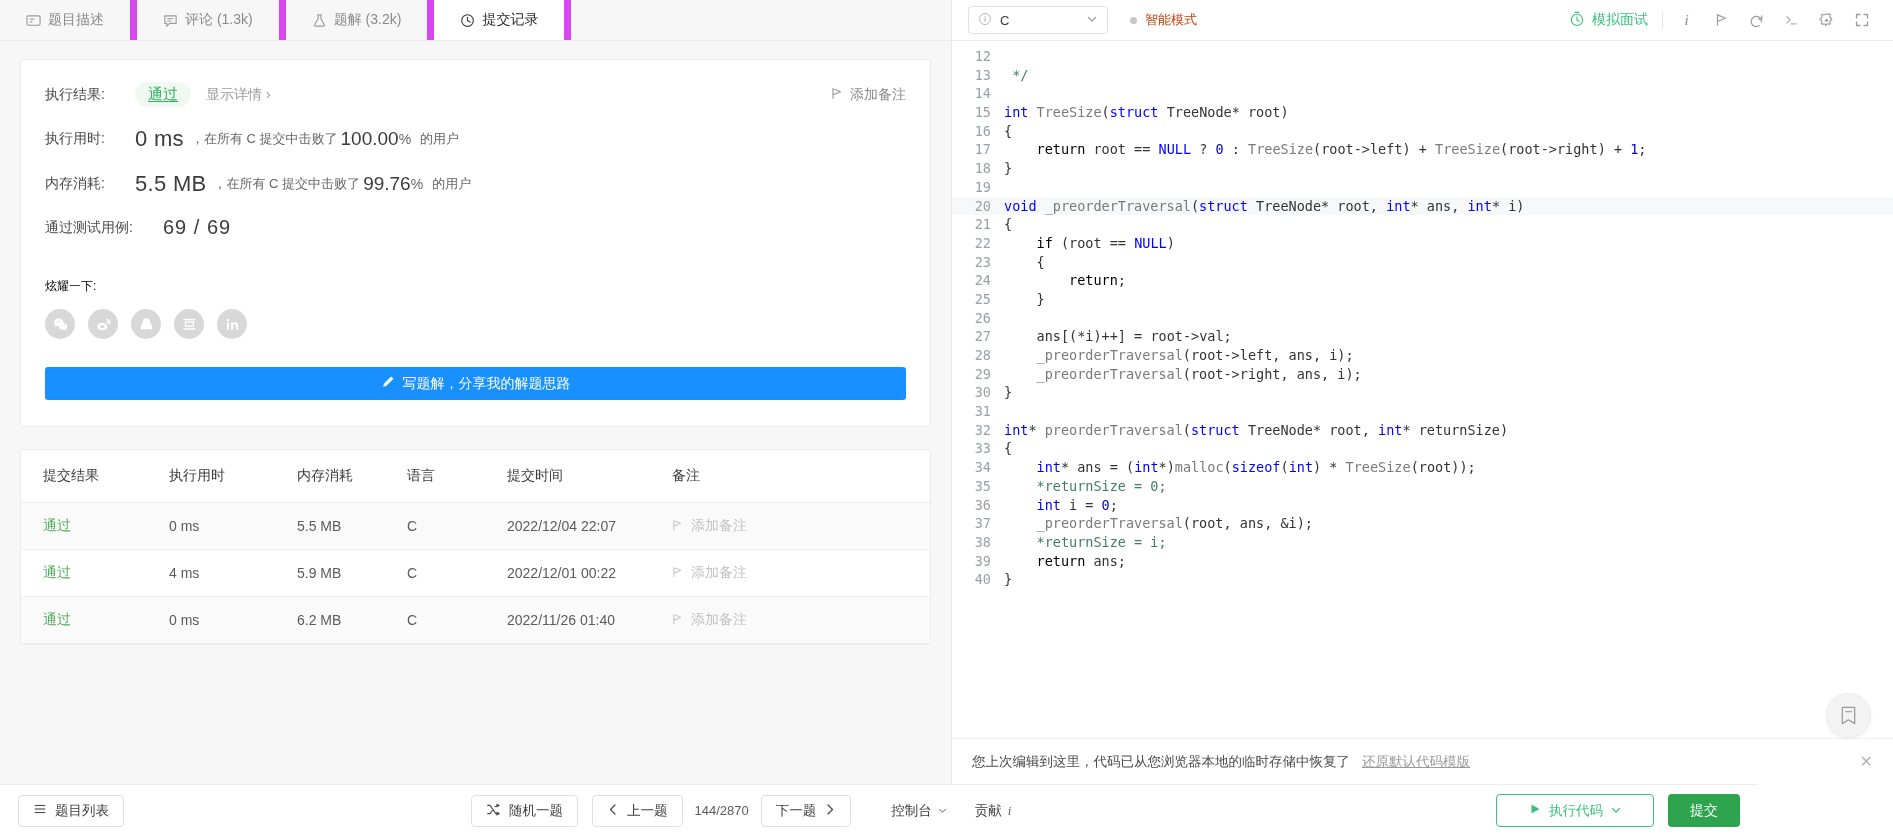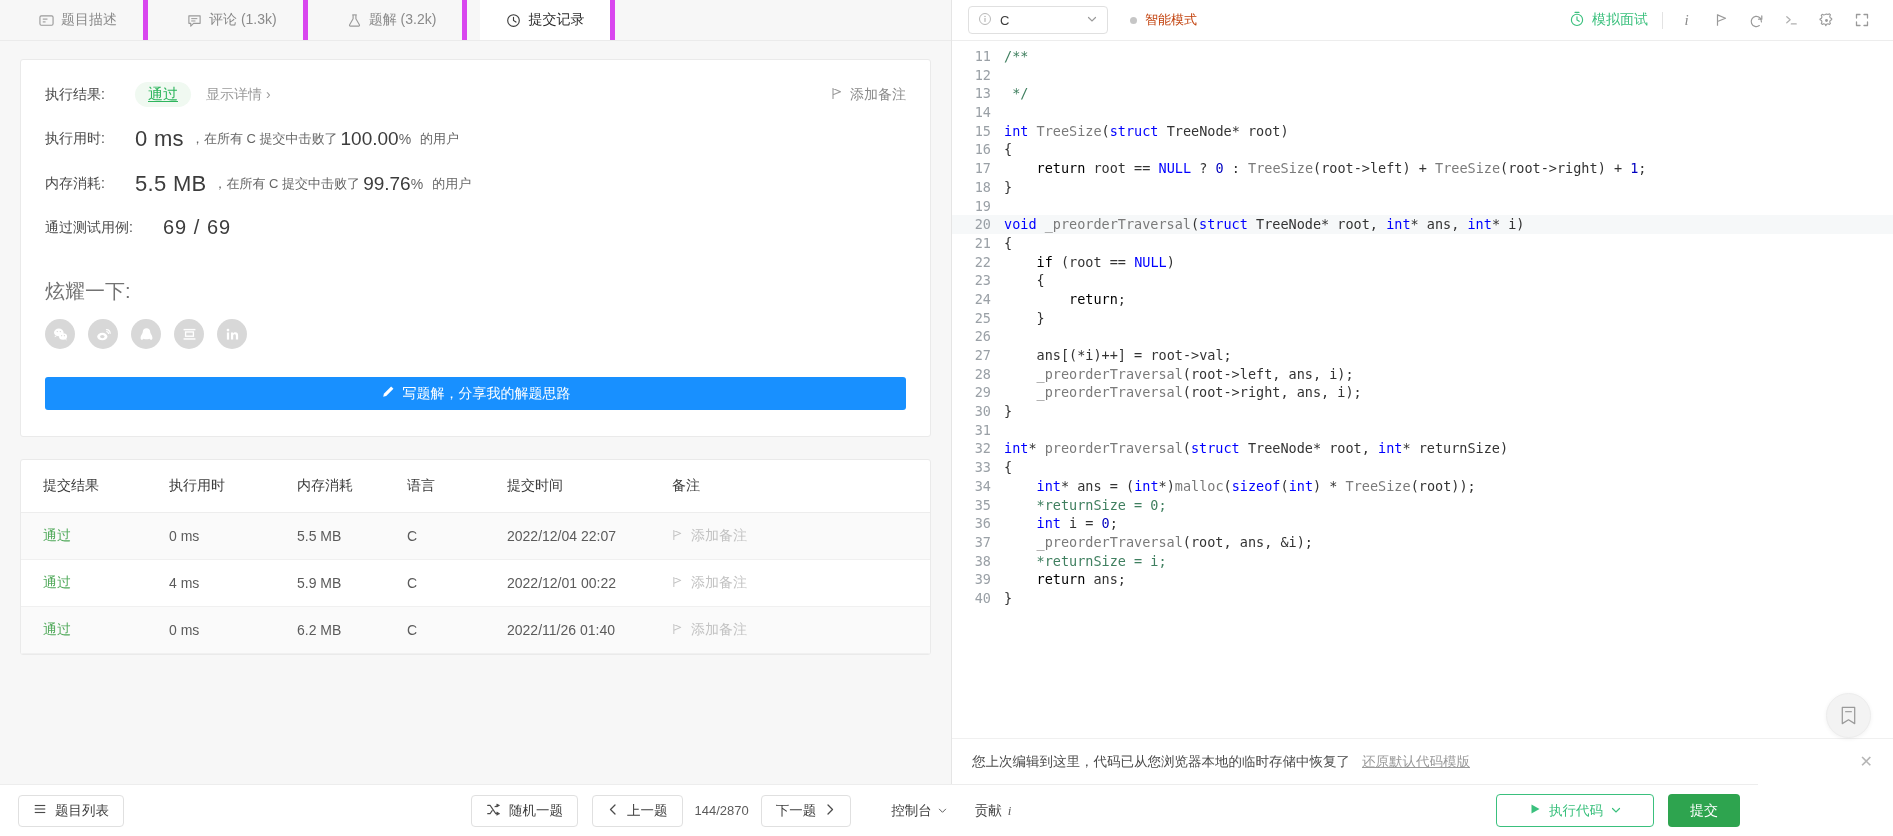--- a/index.html
+++ b/index.html
@@ -20,22 +20,21 @@
   .tabbar {
     height: 41px; min-height: 41px;
     background: #f7f7f7;
     display: flex; align-items: stretch;
     border-bottom: 1px solid #ebebeb;
   }
   .tab {
     display: flex; align-items: center; gap: 7px;
     padding: 11px 26px; font-size: 14px; color: #8a8a8a;
     cursor: pointer; position: relative;
-    border-right: 5px solid #d946ef;
-    margin-left: 13px;
+    border-right: 7px solid #d946ef;
   }
   .tab.active { background: #fff; color: #2d2d2d; font-weight: 500; }
   .tab .ticon { display: inline-flex; align-items: center; }
   .tab svg { display: block; }
 
   .left-scroll {
     flex: 1; overflow: hidden; padding: 18px 20px 0 20px;
     background: #f7f7f7;
   }
 
@@ -56,21 +55,21 @@
   .addnote-top {
     margin-left: auto; font-size: 14px; color: #8a8a8a;
     display: flex; align-items: center; gap: 7px; cursor: pointer;
   }
   .bignum { font-size: 22px; color: #3c3c3c; font-weight: 400; letter-spacing: .3px; }
   .sub { font-size: 13px; color: #666; margin: 0 3px 0 7px; }
   .pct { font-size: 19px; color: #3c3c3c; font-weight: 400; }
   .pct-sym { font-size: 14px; color: #666; }
   .tail { font-size: 13px; color: #666; margin-left: 9px; }
   .cases { font-size: 20px; color: #3c3c3c; letter-spacing: 1px; }
-  .share-label { font-size: 20px; color: #737373; margin-bottom: 14px; margin-top: 39px; }
+  .share-label { font-size: 12px; color: #000000; margin-bottom: 14px; margin-top: 39px; }
   .socials { display: flex; gap: 13px; margin-bottom: 28px; }
   .soc {
     width: 30px; height: 30px; border-radius: 50%;
     background: #d8d8d8; display: flex; align-items: center; justify-content: center;
     cursor: pointer;
   }
   .soc svg { display: block; }
   .write-btn {
     width: 100%; height: 33px; background: #1890ff; color: #fff;
     border: none; border-radius: 3px; font-size: 14px;
@@ -455,21 +454,20 @@
         <span class="tool">
           <svg width="16" height="16" viewBox="0 0 16 16">
               <path d="M2.5 6V2.5H6M10 2.5h3.5V6M13.5 10v3.5H10M6 13.5H2.5V10" fill="none" stroke="#9a9a9a" stroke-width="1.3" stroke-linecap="round" stroke-linejoin="round"></path>
             </svg>
         </span>
       </div>
     </div>
 
     <div class="code-area">
       <div class="code-lines" id="code-lines">
-          <div class="cl"><span class="ln">11</span><span class="code-txt"><span class="t-cmt">/**</span></span></div>
           <div class="cl"><span class="ln">12</span></div>
           <div class="cl"><span class="ln">13</span><span class="code-txt"><span class="t-cmt"> */</span></span></div>
           <div class="cl"><span class="ln">14</span><span class="code-txt"></span></div>
           <div class="cl"><span class="ln">15</span><span class="code-txt"><span class="t-kw">int</span><span class="t-pun"> </span><span class="t-fn">TreeSize</span><span class="t-pun">(</span><span class="t-kw">struct</span><span class="t-pun"> </span><span class="t-id">TreeNode</span><span class="t-pun">*</span><span class="t-pun"> </span><span class="t-id">root</span><span class="t-pun">)</span></span></div>
           <div class="cl"><span class="ln">16</span><span class="code-txt"><span class="t-pun">{</span></span></div>
           <div class="cl"><span class="ln">17</span><span class="code-txt"><span class="t-pun">    </span><span class="t-ctl">return</span><span class="t-pun"> </span><span class="t-id">root</span><span class="t-pun"> </span><span class="t-pun">==</span><span class="t-pun"> </span><span class="t-kw">NULL</span><span class="t-pun"> </span><span class="t-pun">?</span><span class="t-pun"> </span><span class="t-num">0</span><span class="t-pun"> </span><span class="t-pun">:</span><span class="t-pun"> </span><span class="t-fn">TreeSize</span><span class="t-pun">(</span><span class="t-id">root</span><span class="t-pun">-&gt;</span><span class="t-id">left</span><span class="t-pun">)</span><span class="t-pun"> </span><span class="t-pun">+</span><span class="t-pun"> </span><span class="t-fn">TreeSize</span><span class="t-pun">(</span><span class="t-id">root</span><span class="t-pun">-&gt;</span><span class="t-id">right</span><span class="t-pun">)</span><span class="t-pun"> </span><span class="t-pun">+</span><span class="t-pun"> </span><span class="t-num">1</span><span class="t-pun">;</span></span></div>
           <div class="cl"><span class="ln">18</span><span class="code-txt"><span class="t-pun">}</span></span></div>
           <div class="cl"><span class="ln">19</span><span class="code-txt"></span></div>
           <div class="cl hl"><span class="ln">20</span><span class="code-txt"><span class="t-kw">void</span><span class="t-pun"> </span><span class="t-fn">_preorderTraversal</span><span class="t-pun">(</span><span class="t-kw">struct</span><span class="t-pun"> </span><span class="t-id">TreeNode</span><span class="t-pun">*</span><span class="t-pun"> </span><span class="t-id">root</span><span class="t-pun">,</span><span class="t-pun"> </span><span class="t-kw">int</span><span class="t-pun">*</span><span class="t-pun"> </span><span class="t-id">ans</span><span class="t-pun">,</span><span class="t-pun"> </span><span class="t-kw">int</span><span class="t-pun">*</span><span class="t-pun"> </span><span class="t-id">i</span><span class="t-pun">)</span></span></div>
           <div class="cl"><span class="ln">21</span><span class="code-txt"><span class="t-pun">{</span></span></div>

